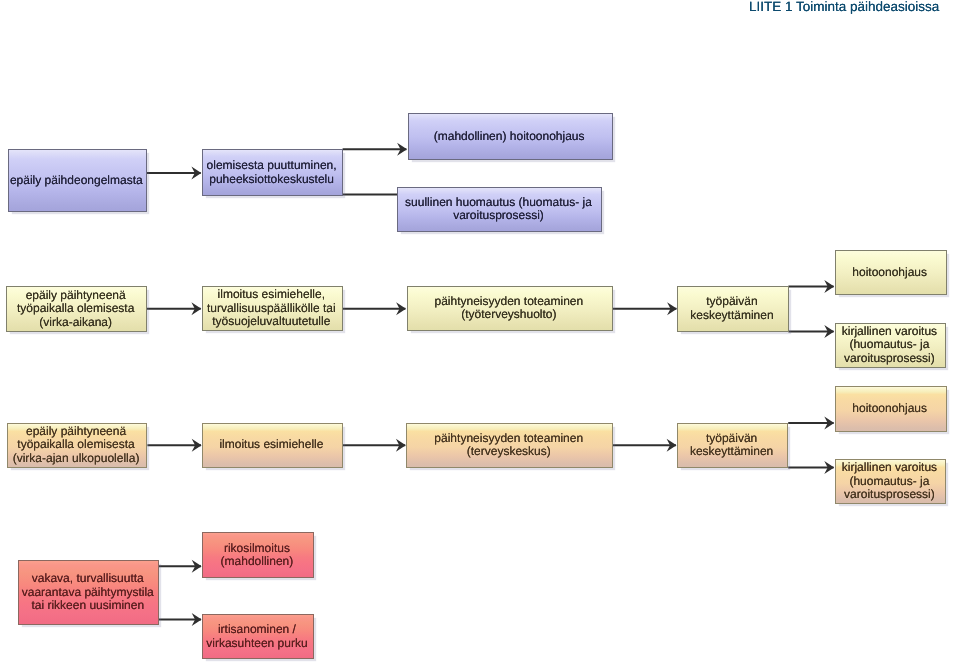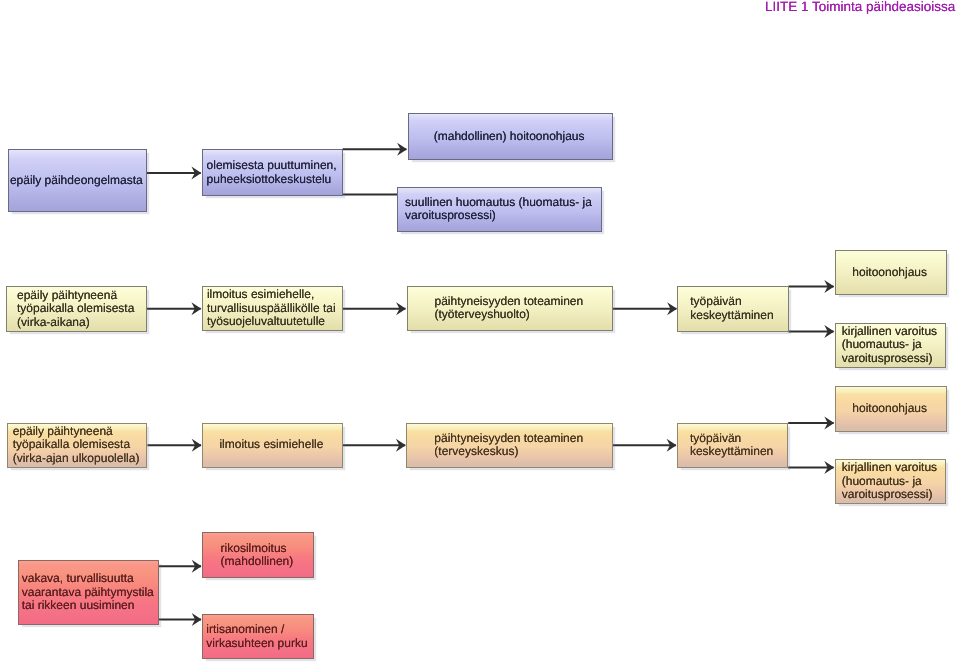--- a/index.html
+++ b/index.html
@@ -1,23 +1,23 @@
 <!DOCTYPE html>
 <html><head>
 <meta charset="utf-8">
 <title>LIITE 1</title>
 <style>
   html,body{margin:0;padding:0;}
   body{width:959px;height:671px;background:#ffffff;overflow:hidden;-webkit-font-smoothing:antialiased;text-rendering:geometricPrecision;
        font-family:"Liberation Sans",sans-serif;}
   #canvas{position:relative;width:959px;height:671px;}
-  .hdr{position:absolute;font-size:13.5px;color:#a21caf;text-shadow:0 0 0.5px currentColor;letter-spacing:0px;white-space:nowrap;transform:translateZ(0);margin-left:16px;}
+  .hdr{position:absolute;font-size:13.5px;color:#0c4a6e;text-shadow:0 0 0.5px currentColor;letter-spacing:0px;white-space:nowrap;transform:translateZ(0);}
   .row{position:static;}
   .node{position:absolute;box-sizing:border-box;display:flex;align-items:center;
-        justify-content:center;
+        justify-content:center;text-align:center;
         font-size:12px;line-height:13.4px;padding:0 2px 0 0;white-space:pre-line;
         transform:translateZ(0);}
     .purple{color:#23233c;text-shadow:0 0 0.55px currentColor;background:linear-gradient(180deg,#e4e4fa 0%,#dcdcf8 6%,#d0d0f7 15%,#c7c7f3 33%,#c0c0f0 51%,#b4b4e9 70%,#a8a8de 91%,#a4a4db 100%);
           border:1px solid #6a6a80;box-shadow:3px 3px 1px -1px rgba(110,110,150,.20);}
   .yellow{color:#383320;text-shadow:0 0 0.55px currentColor;background:linear-gradient(180deg,#fdfddc 0%,#fafad0 18%,#f2efc2 52%,#e7e2b0 88%,#e3dfab 100%);
           border:1px solid #80806c;box-shadow:3px 3px 1px -1px rgba(110,110,150,.20);}
   .orange{color:#473520;text-shadow:0 0 0.55px currentColor;background:linear-gradient(180deg,#fdfadb 0%,#fbf5cd 4%,#f7eeba 11%,#fae0a2 17%,#f8daa3 30%,#f5d4a6 54%,#ebc6a9 75%,#ddbeab 92%,#d9bcac 100%);
           border:1px solid #90886a;box-shadow:3px 3px 1px -1px rgba(110,110,150,.20);}
   .red{color:#5c2020;text-shadow:0 0 0.55px currentColor;background:linear-gradient(180deg,#fba08d 0%,#fa9689 7%,#f79580 18%,#f8887e 38%,#f77a81 55%,#f77484 69%,#f47087 85%,#f26c84 97%,#f16b84 100%);
        border:1px solid #8b6860;box-shadow:3px 3px 1px -1px rgba(110,110,150,.20);}

